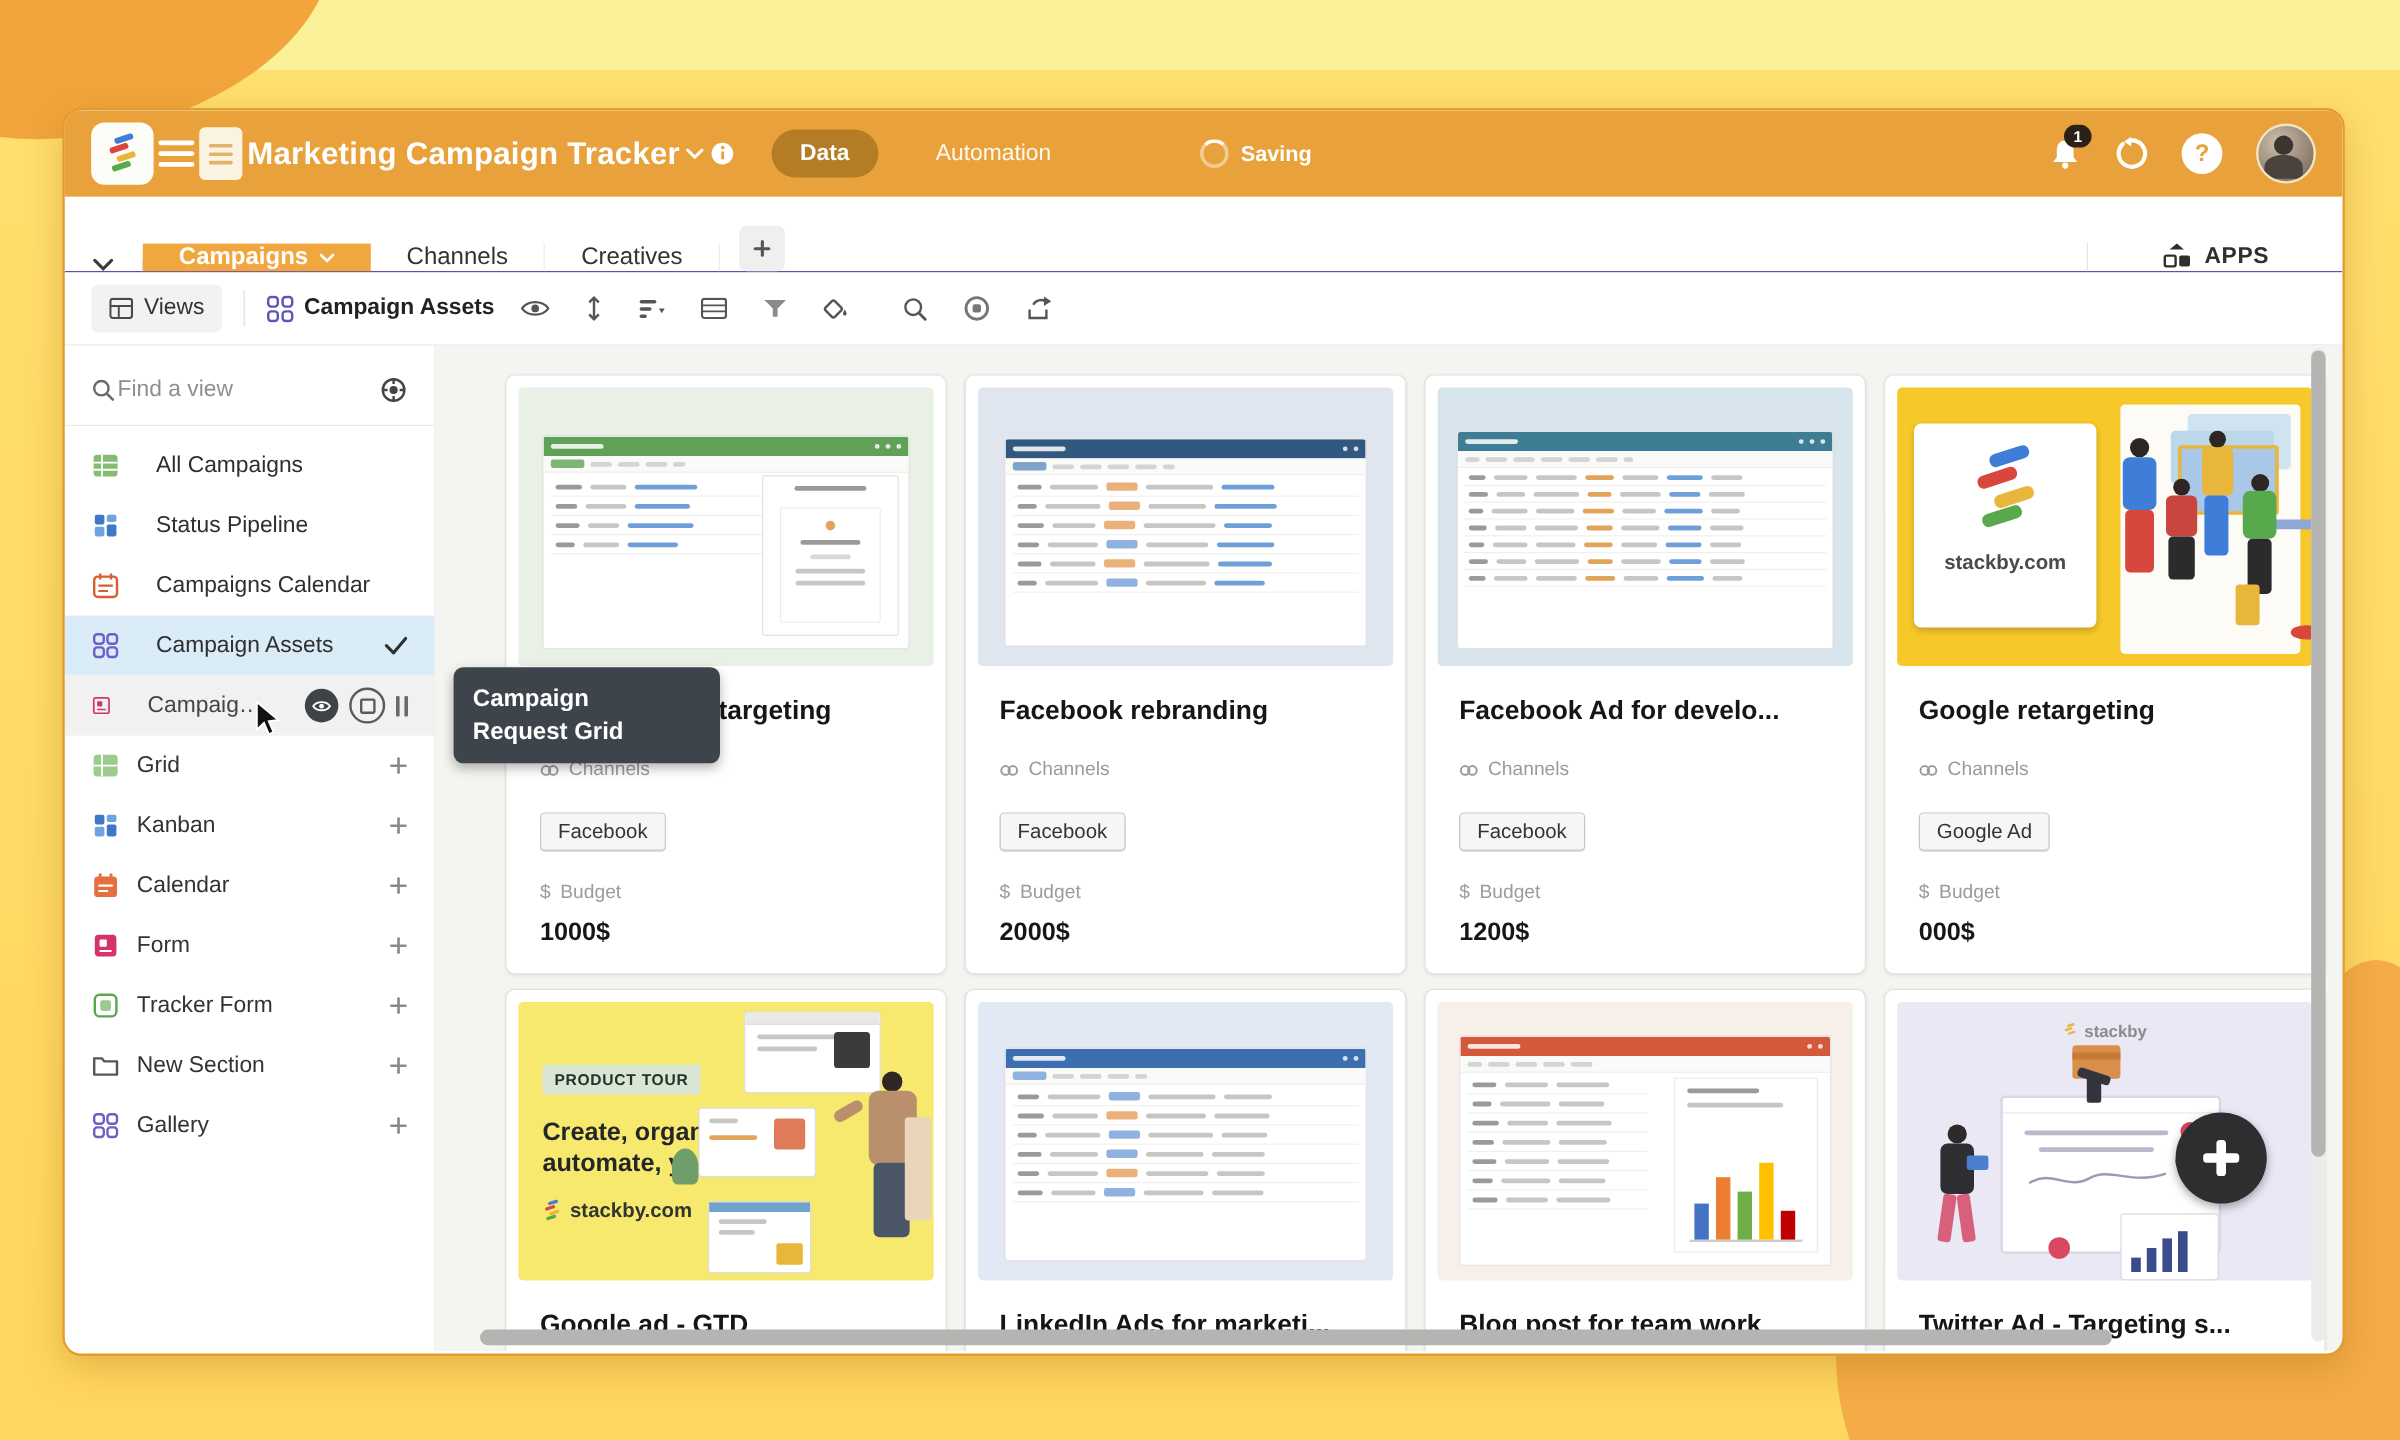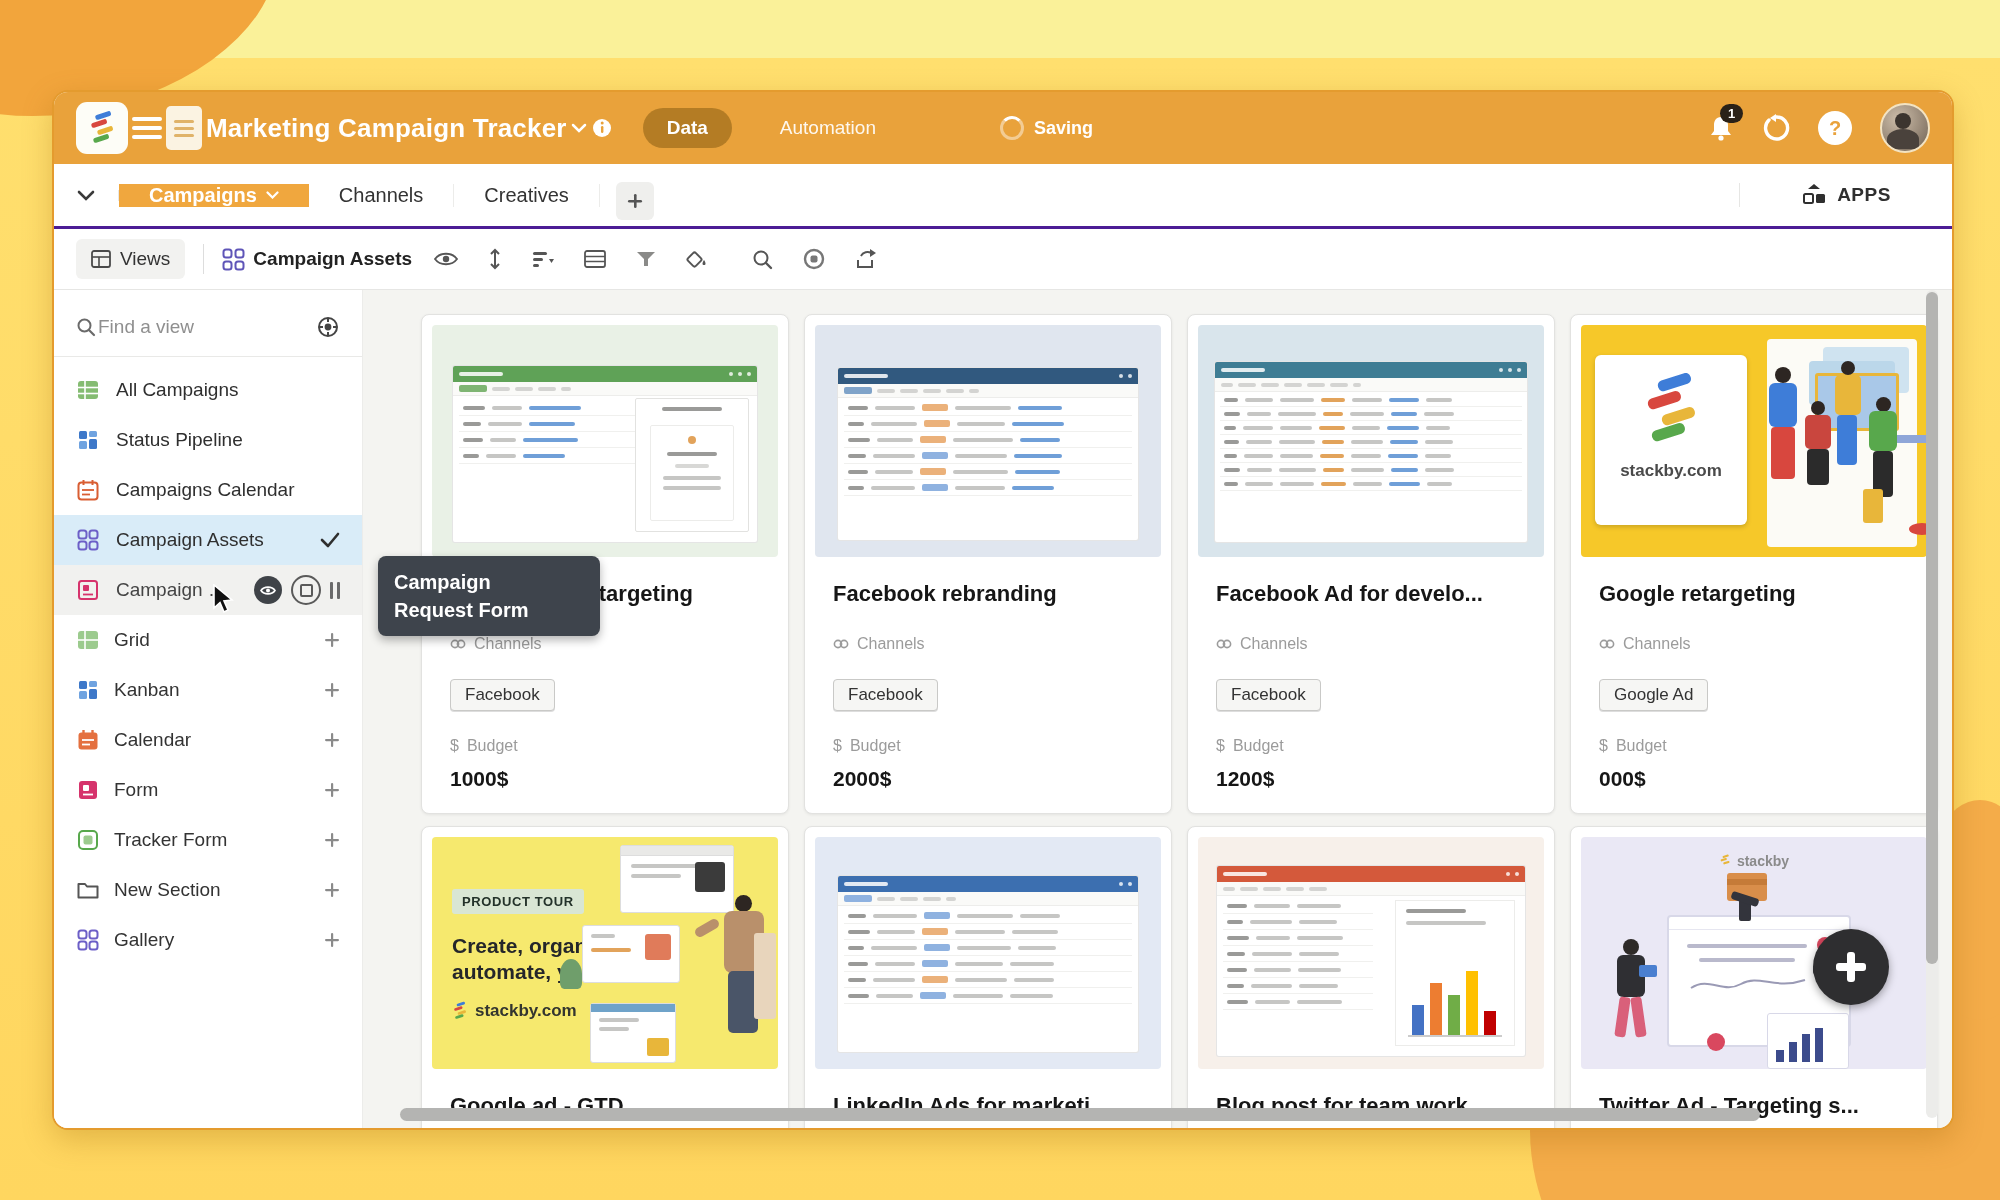--- a/index.html
+++ b/index.html
@@ -33,21 +33,21 @@
   .spinner{width:18px;height:18px;border:3px solid rgba(255,255,255,.45);border-top-color:#fff;border-radius:50%;}
   .tb-right{margin-left:auto;display:flex;align-items:center;gap:28px;}
   .bell-wrap{position:relative;}
   .badge{position:absolute;top:-10px;left:12px;background:#2A2118;color:#fff;font-size:13px;font-weight:bold;padding:2px 8px;border-radius:10px;}
   .help-circle{width:34px;height:34px;background:#fff;border-radius:50%;display:flex;align-items:center;justify-content:center;color:#E9A23B;font-weight:bold;font-size:20px;}
   .avatar{width:46px;height:46px;border-radius:50%;background:radial-gradient(circle at 35% 30%,#cdbda9,#6e6052);position:relative;overflow:hidden;border:2px solid #f3e3c2;}
   .avatar .head{position:absolute;left:13px;top:8px;width:16px;height:16px;border-radius:50%;background:#3c352f;}
   .avatar .body{position:absolute;left:5px;top:24px;width:32px;height:20px;border-radius:50% 50% 0 0;background:#4a423c;}
 
   
-  .tabbar{height:62px;background:#fff;display:flex;align-items:center;border-bottom:3px solid #4c1d95;}
+  .tabbar{height:62px;background:#fff;display:flex;align-items:flex-end;border-bottom:1px solid #4c1d95;}
   .tab-chevron{width:64px;display:flex;align-items:center;justify-content:center;border-right:1px solid #E8E8E6;cursor:pointer;}
   .tab{display:flex;align-items:center;gap:9px;padding:0 30px;font-size:20px;color:#333;border-right:1px solid #ECECEA;cursor:pointer;}
   .tab.active{background:#F0A73E;color:#fff;font-weight:bold;border-right:none;}
   .tab-plus{width:38px;height:38px;margin:12px 0 0 16px;background:#EFEFED;border-radius:6px;display:flex;align-items:center;justify-content:center;cursor:pointer;}
   .apps{margin-left:auto;border-left:1px solid #E6E6E4;width:212px;display:flex;align-items:center;justify-content:center;gap:10px;font-size:19px;font-weight:bold;color:#2f2f2f;letter-spacing:.5px;cursor:pointer;}
 
   
   .toolbar{height:60px;background:#fff;border-bottom:1px solid #E6E6E4;display:flex;align-items:center;padding:0 22px;}
   .views-chip{display:flex;align-items:center;gap:9px;background:#F2F2F0;border-radius:6px;padding:9px 15px;font-size:19px;color:#333;cursor:pointer;}
   .vsep{width:1px;height:30px;background:#DDD;margin:0 18px;}
@@ -55,21 +55,21 @@
   .tool-ics{display:flex;align-items:center;gap:30px;color:#555;margin-left:14px;}
   .tool-ics .ic{display:flex;align-items:center;justify-content:center;cursor:pointer;}
 
   
   .content{display:flex;height:838px;background:#F4F4F1;}
   .sidebar{width:308px;background:#fff;border-right:1px solid #ECECEA;flex:0 0 auto;padding-top:12px;}
   .srch{height:50px;display:flex;align-items:center;padding:0 22px;}
   .srch input{border:none;outline:none;font-size:19px;color:#333;flex:1;min-width:0;font-family:inherit;background:transparent;}
   .srch input::placeholder{color:#8F8F8F;}
   .sdiv{height:1px;background:#E9E9E7;margin:4px 0 8px 0;}
-  .sitem{height:50px;display:flex;align-items:center;gap:16px;padding:0 22px;font-size:19px;color:#2f2f2f;cursor:pointer;}
+  .sitem{height:50px;display:flex;align-items:center;gap:30px;padding:0 22px;font-size:19px;color:#2f2f2f;cursor:pointer;}
   .sitem.selected{background:#D9ECF8;}
   .sitem.hovered{background:#F1F1EF;color:#444;}
   .sitem .lbl{white-space:nowrap;overflow:hidden;text-overflow:ellipsis;}
   .right-ics{margin-left:auto;display:flex;align-items:center;gap:9px;}
   .eye-badge{width:28px;height:28px;border-radius:50%;background:#3F4348;display:flex;align-items:center;justify-content:center;}
   .open-circle{width:26px;height:26px;border-radius:50%;border:2px solid #5a5a5a;display:flex;align-items:center;justify-content:center;}
   .open-circle div{width:9px;height:9px;border:2px solid #5a5a5a;border-radius:2px;}
   .grip{display:flex;gap:4px;}
   .grip div{width:3px;height:17px;background:#6a6a6a;border-radius:1px;}
   .create-hdr{height:54px;display:flex;align-items:center;padding:0 22px;font-size:20px;color:#2b2b2b;margin-top:92px;cursor:pointer;}
@@ -1055,21 +1055,21 @@
           </div>
         </div>
 
       </div>
     </div>
   </div>
 </div>
 
 <div class="tooltip">
   <div>Campaign</div>
-  <div>Request Form</div>
+  <div>Request Grid</div>
 </div>
 
 <div class="cursor">
   <svg width="26" height="30" viewBox="0 0 26 30">
     <polygon points="2,1 2,24 8,18.5 12,28 16,26 12,17 20,16" fill="#111" stroke="#fff" stroke-width="1.6"></polygon>
   </svg>
 </div>
 
 <div class="hsb"></div>
 <div class="vsb-track"></div>

